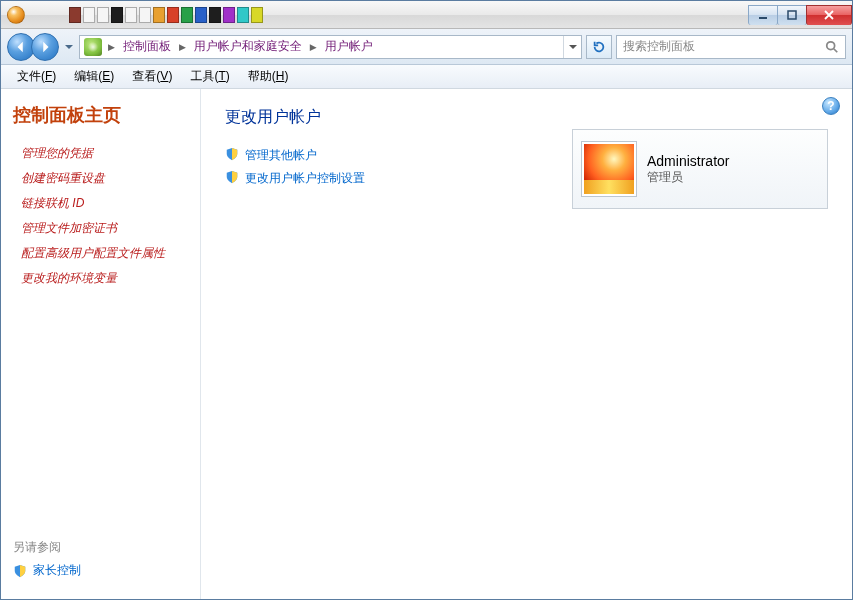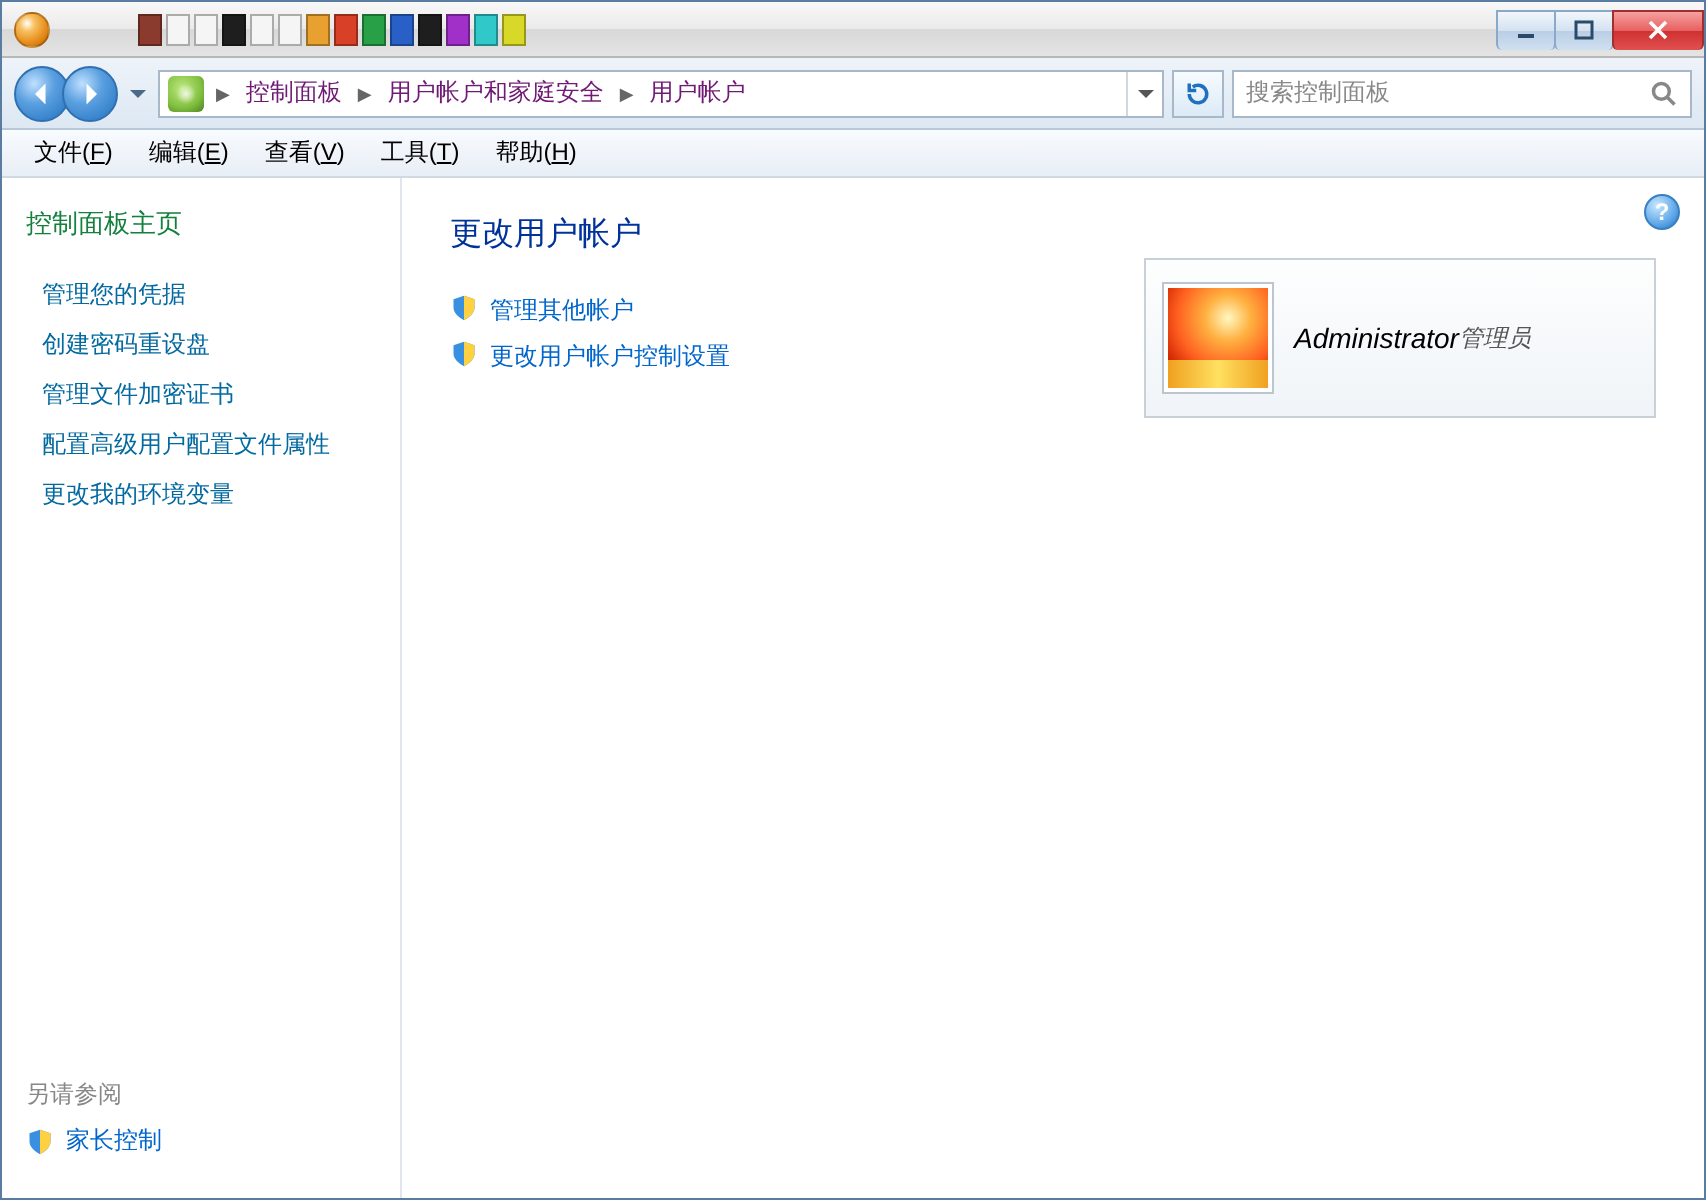--- a/index.html
+++ b/index.html
@@ -103,22 +103,22 @@
 .menuitem u { text-decoration: underline; }
 
 
 .bodyarea { flex:1; display:flex; overflow:hidden; }
 
 .sidebar {
   width: 200px; background:#fff; border-right: 1px solid #e0e6ec;
   padding: 14px 12px; display:flex; flex-direction:column; font-size:12px;
   position: relative;
 }
-.sidebar .home { color:#15803d; font-size:13px; margin-bottom: 14px; }
-.side-link { color:#0369a1; padding: 4px 0 4px 8px; cursor: pointer; }
+.sidebar .home { color:#c2410c; font-size:18px; margin-bottom: 14px; font-weight: bold; }
+.side-link { color:#b91c1c; padding: 4px 0 4px 8px; cursor: pointer; font-style: italic; }
 .sidebar-footer { position:absolute; bottom: 20px; left: 12px; right: 12px; }
 .seealso { color:#888; font-size:12px; margin-bottom: 6px; }
 .shield-link { display:flex; align-items:center; gap:6px; color:#0066cc; font-size:12px; cursor:pointer; }
 .shield { width:14px; height:14px; }
 
 .mainpane { flex:1; padding: 18px 24px; position: relative; }
 .helpicon {
   position:absolute; top:8px; right:12px; width:18px; height:18px; border-radius:50%;
   background: radial-gradient(circle at 35% 30%, #c8e8ff 0%, #60a8e8 60%, #2070c0 100%);
   color:#fff; font-size:12px; font-weight:bold; display:flex; align-items:center; justify-content:center;
@@ -143,21 +143,21 @@
 }
 .avatar-inner {
   width: 50px; height: 50px;
   background: radial-gradient(circle at 60% 30%, #fff8c0 0%, #ffb040 25%, #ff6020 55%, #cc2000 80%);
   position:relative; overflow:hidden;
 }
 .avatar-inner::before{
   content:""; position:absolute; bottom:0; left:0; right:0; height:14px;
   background: linear-gradient(to right, #f0a020, #ffe060, #f0a020);
 }
-.acct-text { display:flex; flex-direction:row; font-size:12px;font-style:italic; }
+.acct-text { display:flex; flex-direction:column; font-size:12px; }
 .acct-name { font-size:14px; color:#000; }
 .acct-role { color:#555; }
 
 </style>
 </head>
 <body>
 
 <div class="window">
 
   <div class="titlebar">
@@ -258,20 +258,21 @@
     <div class="menuitem"><span>帮助</span>(<u>H</u>)</div>
   </div>
 
   <div class="bodyarea">
 
     <div class="sidebar">
       <div class="home">控制面板主页</div>
       <div id="side-links">
           <div class="side-link">管理您的凭据</div>
           <div class="side-link">创建密码重设盘</div>
+          <div class="side-link">链接联机 ID</div>
           <div class="side-link">管理文件加密证书</div>
           <div class="side-link">配置高级用户配置文件属性</div>
           <div class="side-link">更改我的环境变量</div>
         </div>
       <div class="sidebar-footer">
         <div class="seealso">另请参阅</div>
         <div class="shield-link">
           <svg class="shield" viewBox="0 0 16 16">
             <path d="M8 1 L14 3 V8 C14 12 8 15 8 15 C8 15 2 12 2 8 V3 Z" fill="#3a90e0"></path>
             <path d="M8 1 L14 3 V8 C14 12 8 15 8 15 Z" fill="#ffd040"></path>

